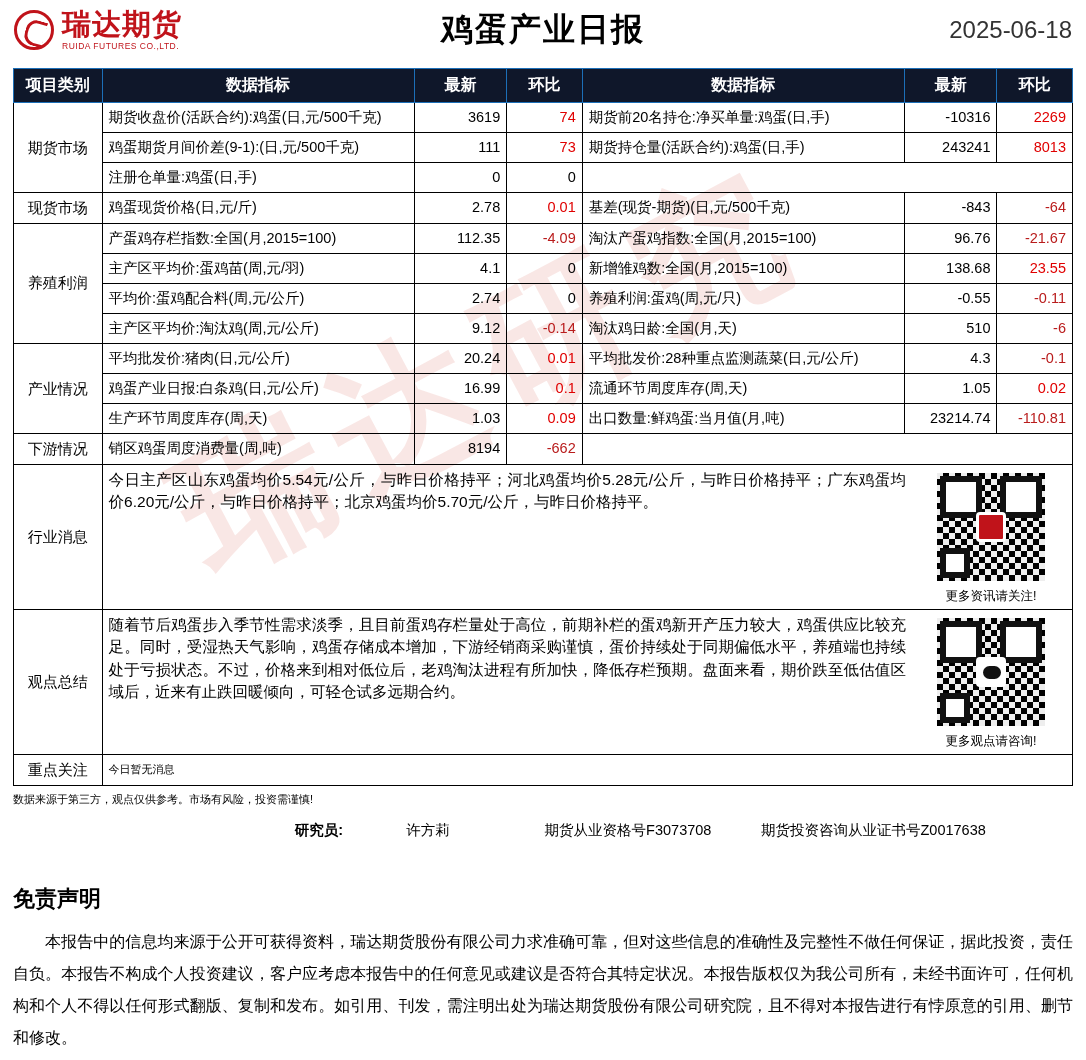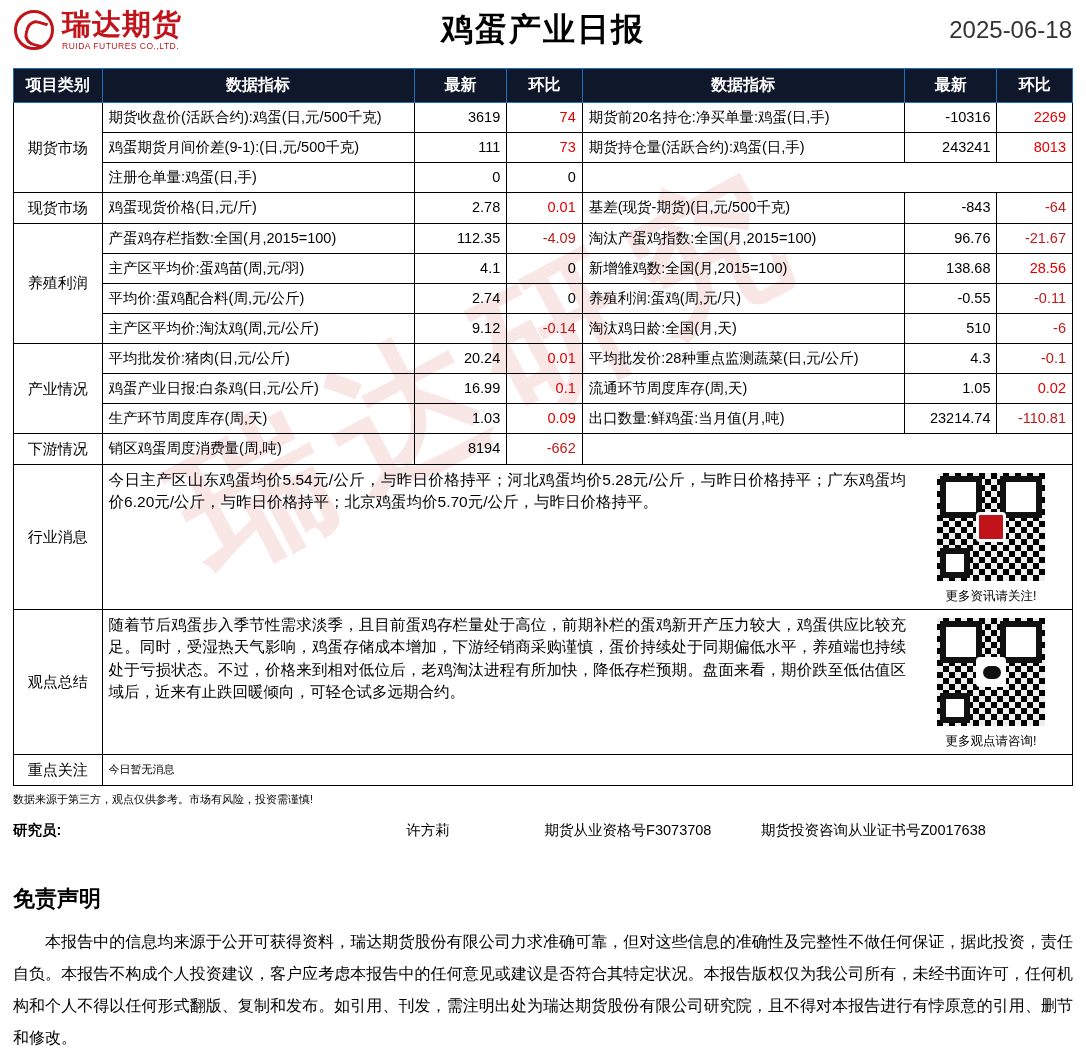--- a/index.html
+++ b/index.html
@@ -118,21 +118,21 @@
 
   
   .note {
     margin: 6px 13px 0 13px;
     font-size: 11px; color: #000;
   }
   .researcher {
     margin: 14px 13px 0 13px;
     display: flex; font-size: 14.5px; gap: 0;
   }
-  .researcher .r-lab { width: 330px; text-align: left; font-weight: bold; }
+  .researcher .r-lab { width: 330px; text-align: right; font-weight: bold; }
   .researcher .r-name { width: 170px; text-align: center; }
   .researcher .r-qual { width: 230px; text-align: center; }
   .researcher .r-cert { flex: 1; text-align: left; padding-left: 18px; }
 
   .disclaimer-title {
     margin: 44px 13px 0 13px;
     font-size: 22px; font-weight: bold;
   }
   .disclaimer-body {
     margin: 12px 13px 0 13px;
@@ -234,21 +234,21 @@
           <td class="label">淘汰产蛋鸡指数:全国(月,2015=100)</td>
           <td class="num">96.76</td>
           <td class="chg down">-21.67</td>
         </tr>
         <tr>
           <td class="label">主产区平均价:蛋鸡苗(周,元/羽)</td>
           <td class="num">4.1</td>
           <td class="chg flat">0</td>
           <td class="label">新增雏鸡数:全国(月,2015=100)</td>
           <td class="num">138.68</td>
-          <td class="chg up">28.56</td>
+          <td class="chg up">23.55</td>
         </tr>
         <tr>
           <td class="label">平均价:蛋鸡配合料(周,元/公斤)</td>
           <td class="num">2.74</td>
           <td class="chg flat">0</td>
           <td class="label">养殖利润:蛋鸡(周,元/只)</td>
           <td class="num">-0.55</td>
           <td class="chg down">-0.11</td>
         </tr>
         <tr>

